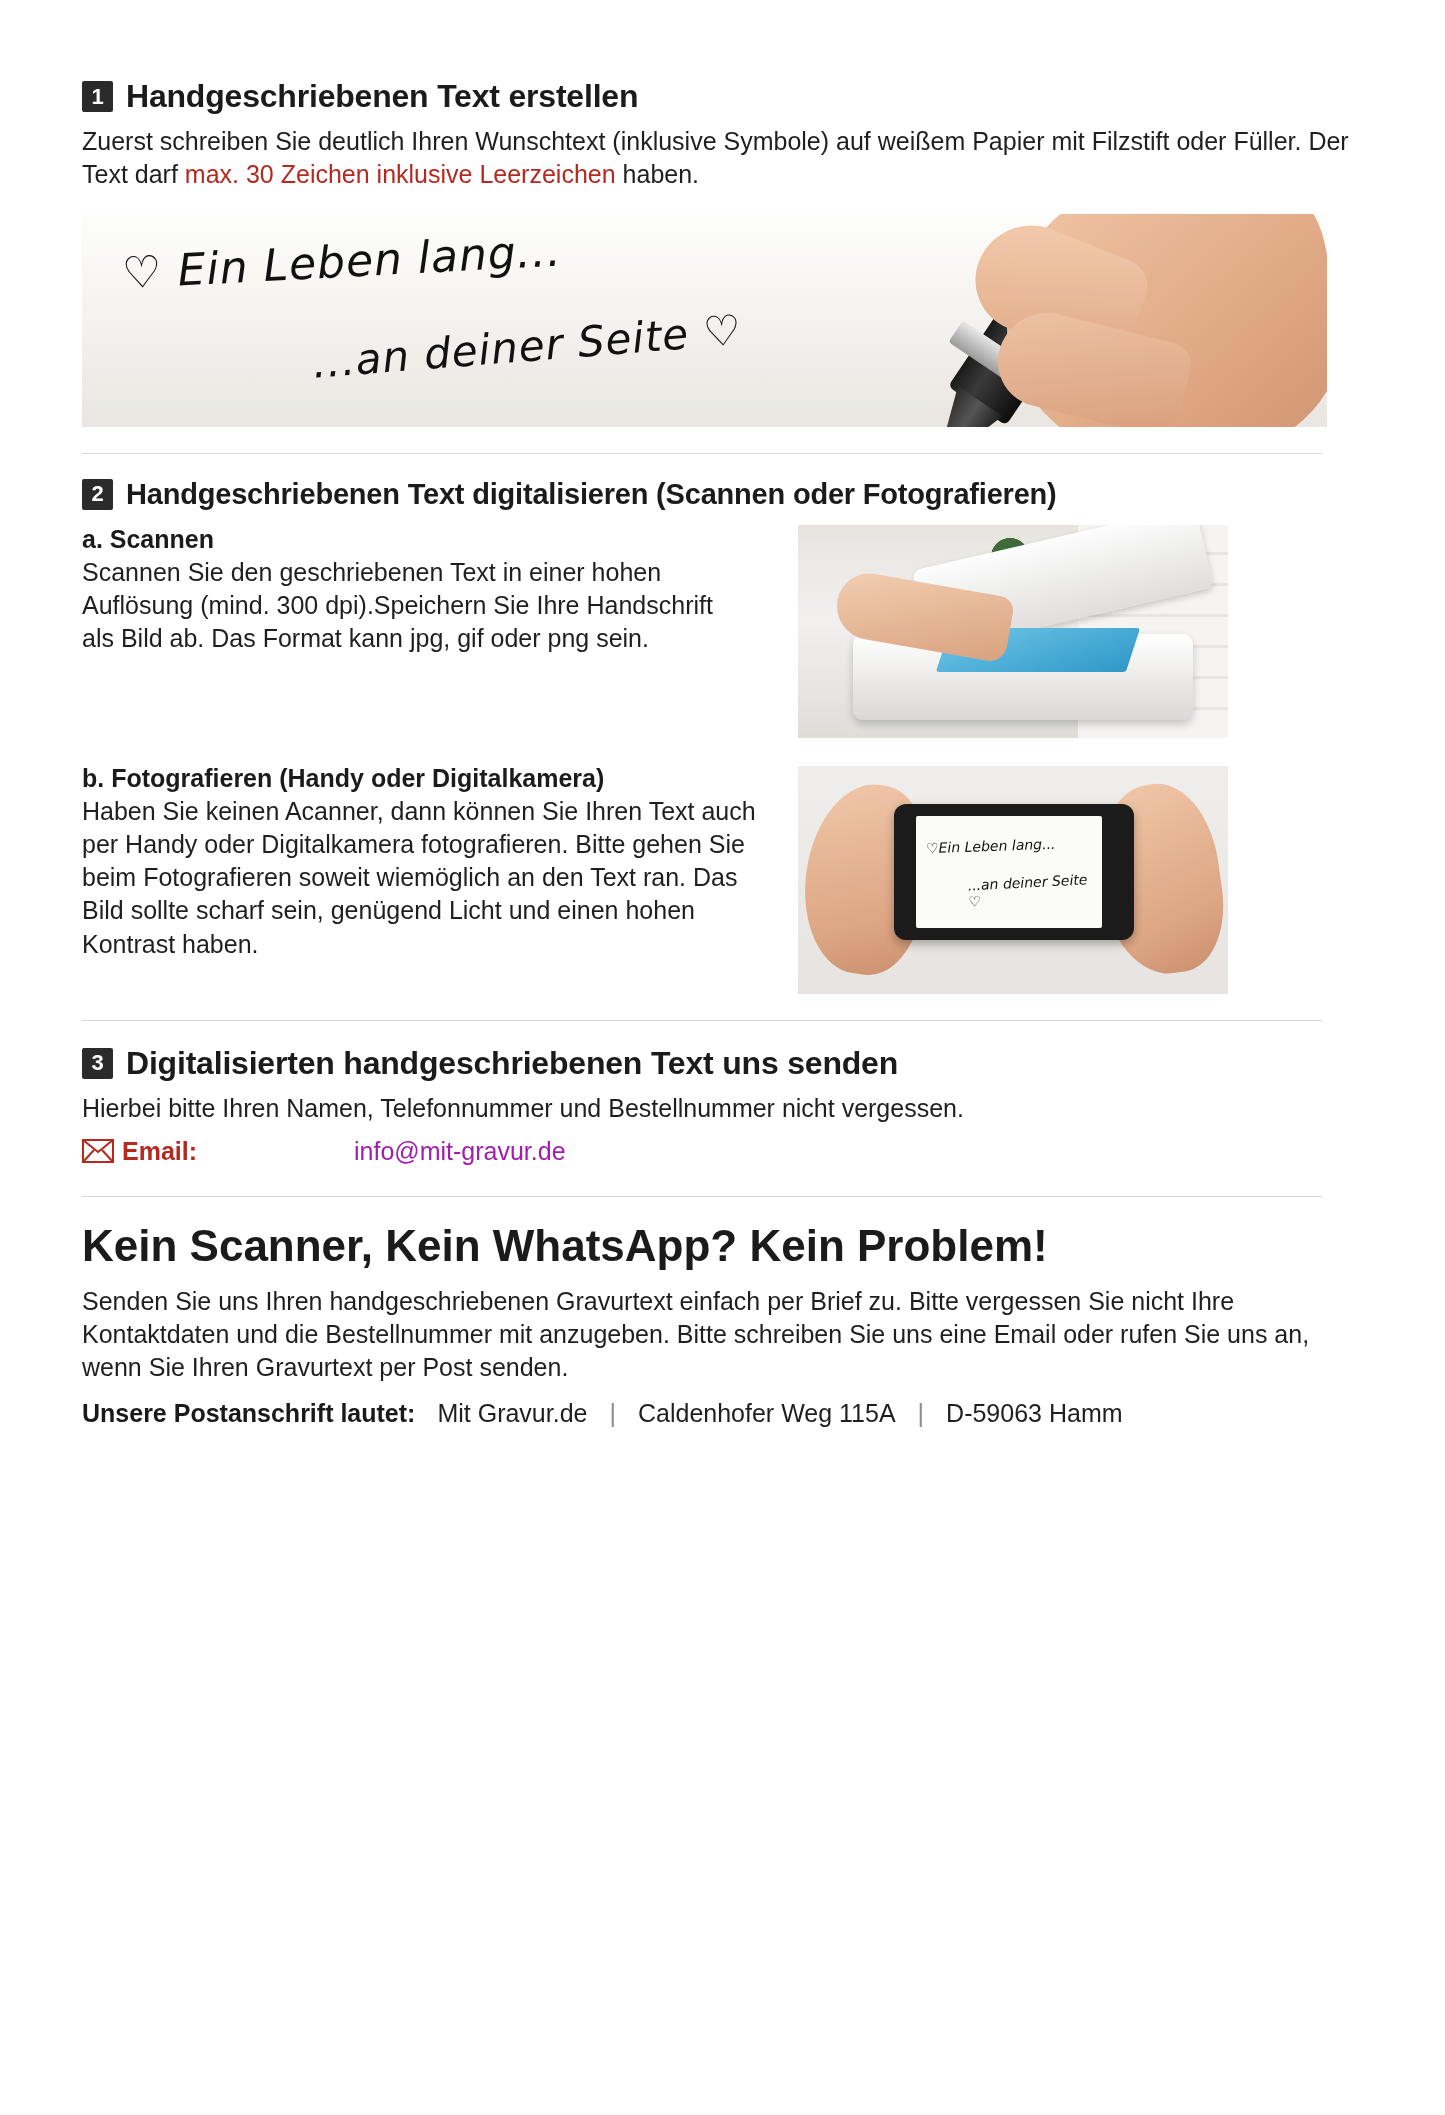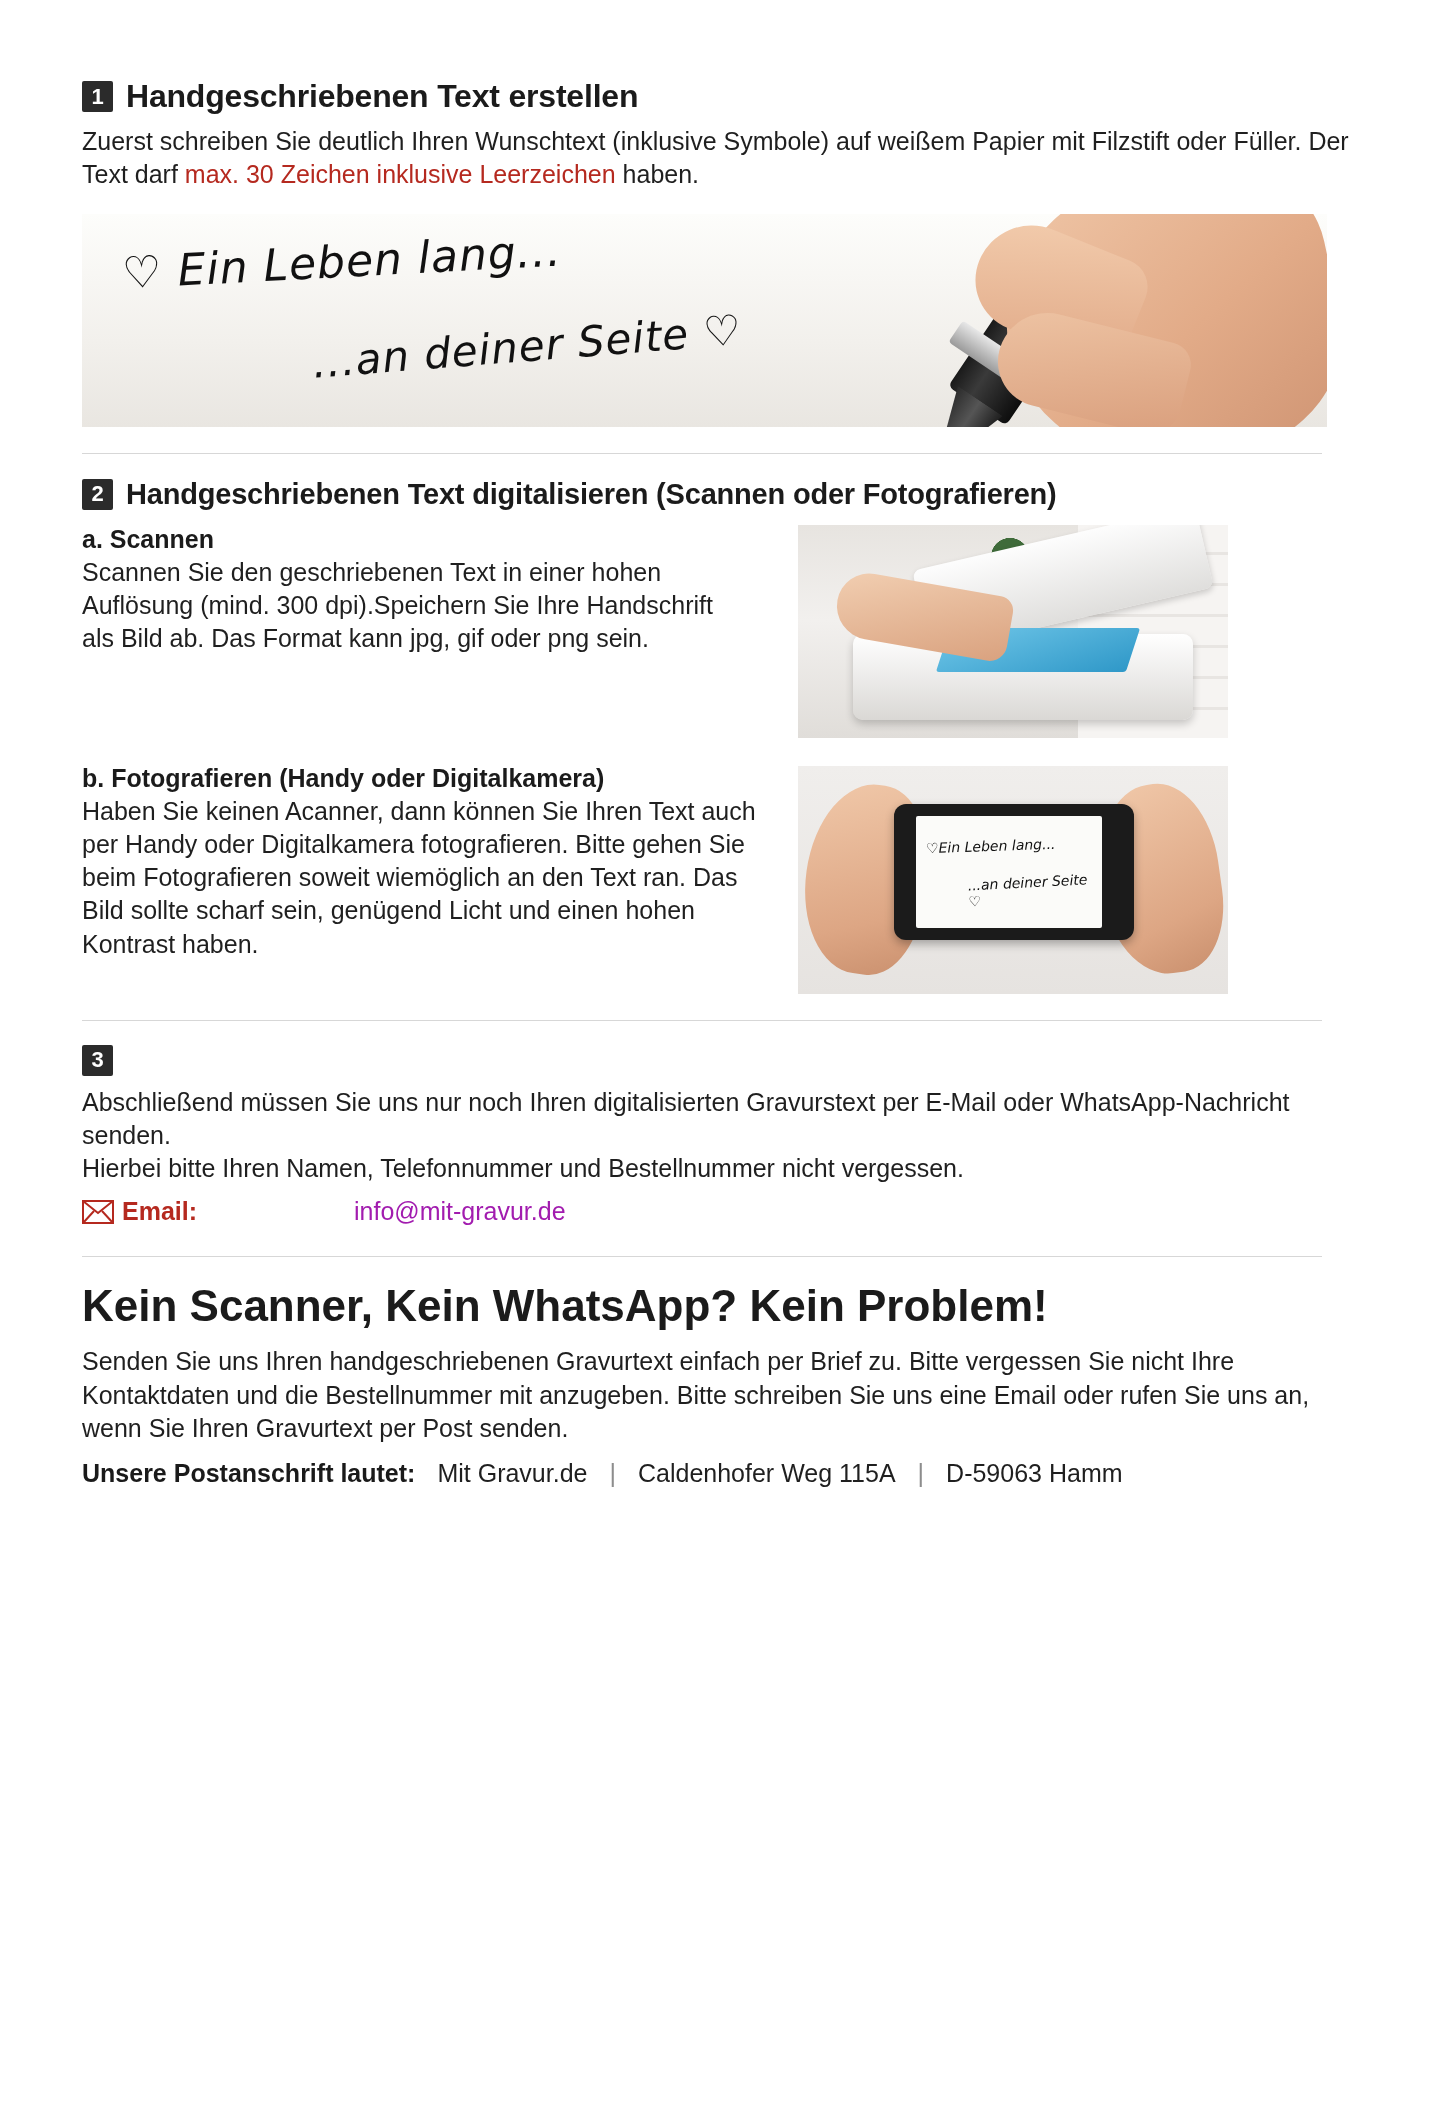--- a/index.html
+++ b/index.html
@@ -421,22 +421,22 @@
           </div>
         </div>
       </div>
     </div>
   </div>
 
   <hr class="sep">
 
   <div class="step-head">
     <span class="step-num">3</span>
-  </div>
-  <p class="body-text" style="margin-bottom:0">Abschließend müssen Sie uns nur noch Ihren digitalisierten Gravurstext per E-Mail oder WhatsApp-Nachricht senden.</p>
+    <span class="step-title">Digitalisierten handgeschriebenen Text uns senden</span>
+  </div>
   <p class="body-text">Hierbei bitte Ihren Namen, Telefonnummer und Bestellnummer nicht vergessen.</p>
 
   <div class="contact-row" style="margin-top:12px">
     <span class="contact-icon">
       <svg width="32" height="24" viewBox="0 0 32 24" aria-hidden="true">
         <rect x="1" y="1" width="30" height="22" fill="none" stroke="#b5291f" stroke-width="2"></rect>
         <path d="M1 1 L16 13 L31 1" fill="none" stroke="#b5291f" stroke-width="2"></path>
         <path d="M1 23 L12 11 M31 23 L20 11" fill="none" stroke="#b5291f" stroke-width="2"></path>
       </svg>
     </span>

